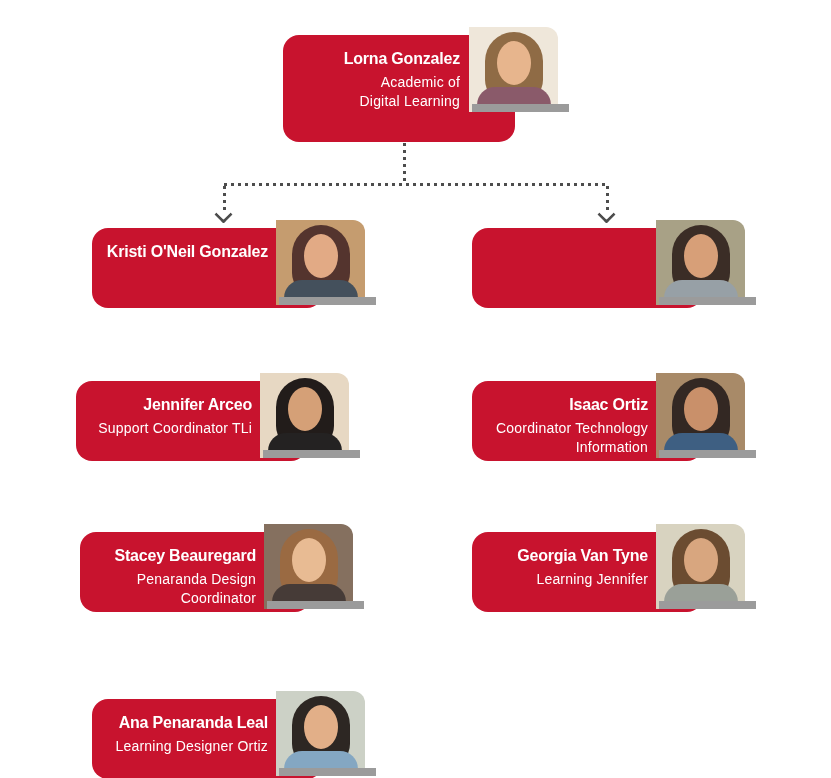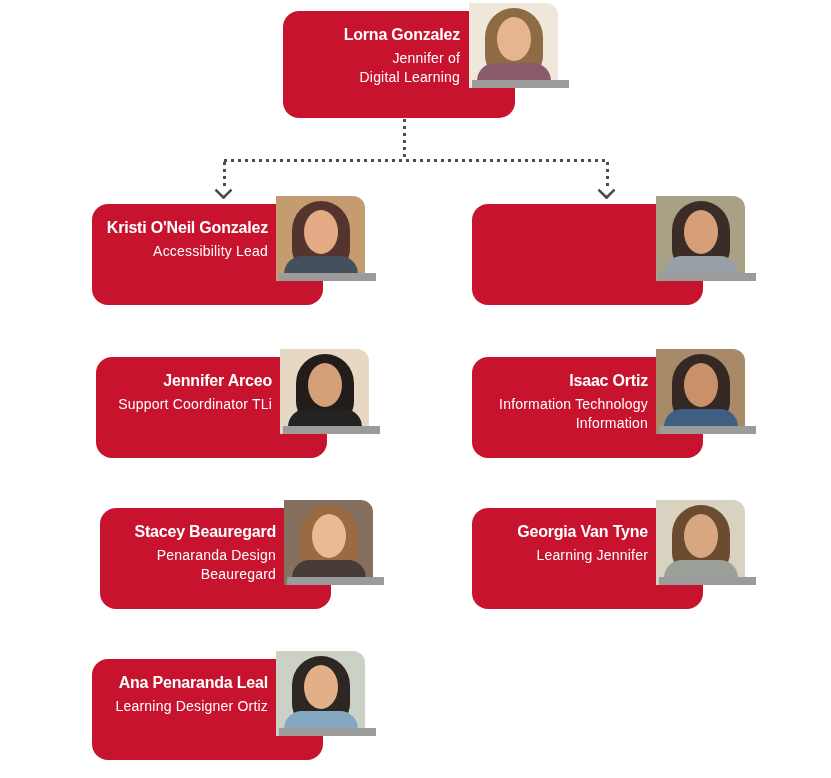--- a/index.html
+++ b/index.html
@@ -3,34 +3,34 @@
 <meta charset="utf-8">
 <style>
   html, body { margin: 0; padding: 0; }
   body {
     width: 831px; height: 778px;
     background: #ffffff;
     font-family: "Liberation Sans", sans-serif;
     position: relative;
     overflow: hidden;
   }
-  .canvas { position: absolute; inset: 0; }
+  .canvas { position: absolute; inset: 0; margin-top: 24px; }
 
   
   .card {
     position: absolute;
-    width: 231px; height: 101px;
+    width: 231px; height: 80px;
     background: var(--red);
     border-radius: 16px;
   }
   .pos-root { left: 283px; top: 11px;  width: 232px; height: 107px; }
   .pos-l1   { left: 92px;  top: 204px; }
-  .pos-l2   { left: 96px;  top: 357px; }
-  .pos-l3   { left: 100px;  top: 508px; }
-  .pos-l4   { left: 92px;  top: 659px; }
+  .pos-l2   { left: 76px;  top: 357px; }
+  .pos-l3   { left: 80px;  top: 508px; }
+  .pos-l4   { left: 92px;  top: 675px; }
   .pos-r1   { left: 472px; top: 204px; }
   .pos-r2   { left: 472px; top: 357px; }
   .pos-r3   { left: 472px; top: 508px; }
 
   .card-text {
     position: absolute;
     left: 4px; right: 55px; top: 13px;
     text-align: right;
     color: #ffffff;
   }
@@ -121,37 +121,36 @@
   <div class="dot-v conn-stub"></div>
   <div class="dot-h conn-cross"></div>
   <div class="dot-v conn-drop-left"></div>
   <div class="dot-v conn-drop-right"></div>
   <div class="arrow arrow-left"></div>
   <div class="arrow arrow-right"></div>
 
   <div class="card pos-root">
     <div class="card-text">
       <div class="name">Lorna Gonzalez</div>
-      <div class="title-line">Jennifer of</div>
+      <div class="title-line">Academic of</div>
       <div class="title-line">Digital Learning</div>
     </div>
     <div class="photo" style="--bg: #EFE7DA; --hair: #8F6B45; --skin: #E7B58D; --shirt: #8A5A6A;">
       <div class="avatar">
         <div class="hair"></div>
         <div class="face"></div>
         <div class="shirt"></div>
       </div>
       <div class="photo-bar"></div>
     </div>
   </div>
 
   <div class="card pos-l1">
     <div class="card-text">
       <div class="name">Kristi O'Neil Gonzalez</div>
-      <div class="title-line">Accessibility Lead</div>
       <div class="title-line"></div>
     </div>
     <div class="photo" style="--bg: #C59C6F; --hair: #54342E; --skin: #E2AA85; --shirt: #44505C;">
       <div class="avatar">
         <div class="hair"></div>
         <div class="face"></div>
         <div class="shirt"></div>
       </div>
       <div class="photo-bar"></div>
     </div>
@@ -180,38 +179,38 @@
         <div class="face"></div>
         <div class="shirt"></div>
       </div>
       <div class="photo-bar"></div>
     </div>
   </div>
 
   <div class="card pos-r2">
     <div class="card-text">
       <div class="name">Isaac Ortiz</div>
-      <div class="title-line">Information Technology</div>
+      <div class="title-line">Coordinator Technology</div>
       <div class="title-line">Information</div>
     </div>
     <div class="photo" style="--bg: #A88A68; --hair: #332823; --skin: #C9906A; --shirt: #3E5F82;">
       <div class="avatar">
         <div class="hair"></div>
         <div class="face"></div>
         <div class="shirt"></div>
       </div>
       <div class="photo-bar"></div>
     </div>
   </div>
 
   <div class="card pos-l3">
     <div class="card-text">
       <div class="name">Stacey Beauregard</div>
       <div class="title-line">Penaranda Design</div>
-      <div class="title-line">Beauregard</div>
+      <div class="title-line">Coordinator</div>
     </div>
     <div class="photo" style="--bg: #85705F; --hair: #9A6A42; --skin: #E8BB93; --shirt: #463B37;">
       <div class="avatar">
         <div class="hair"></div>
         <div class="face"></div>
         <div class="shirt"></div>
       </div>
       <div class="photo-bar"></div>
     </div>
   </div>

